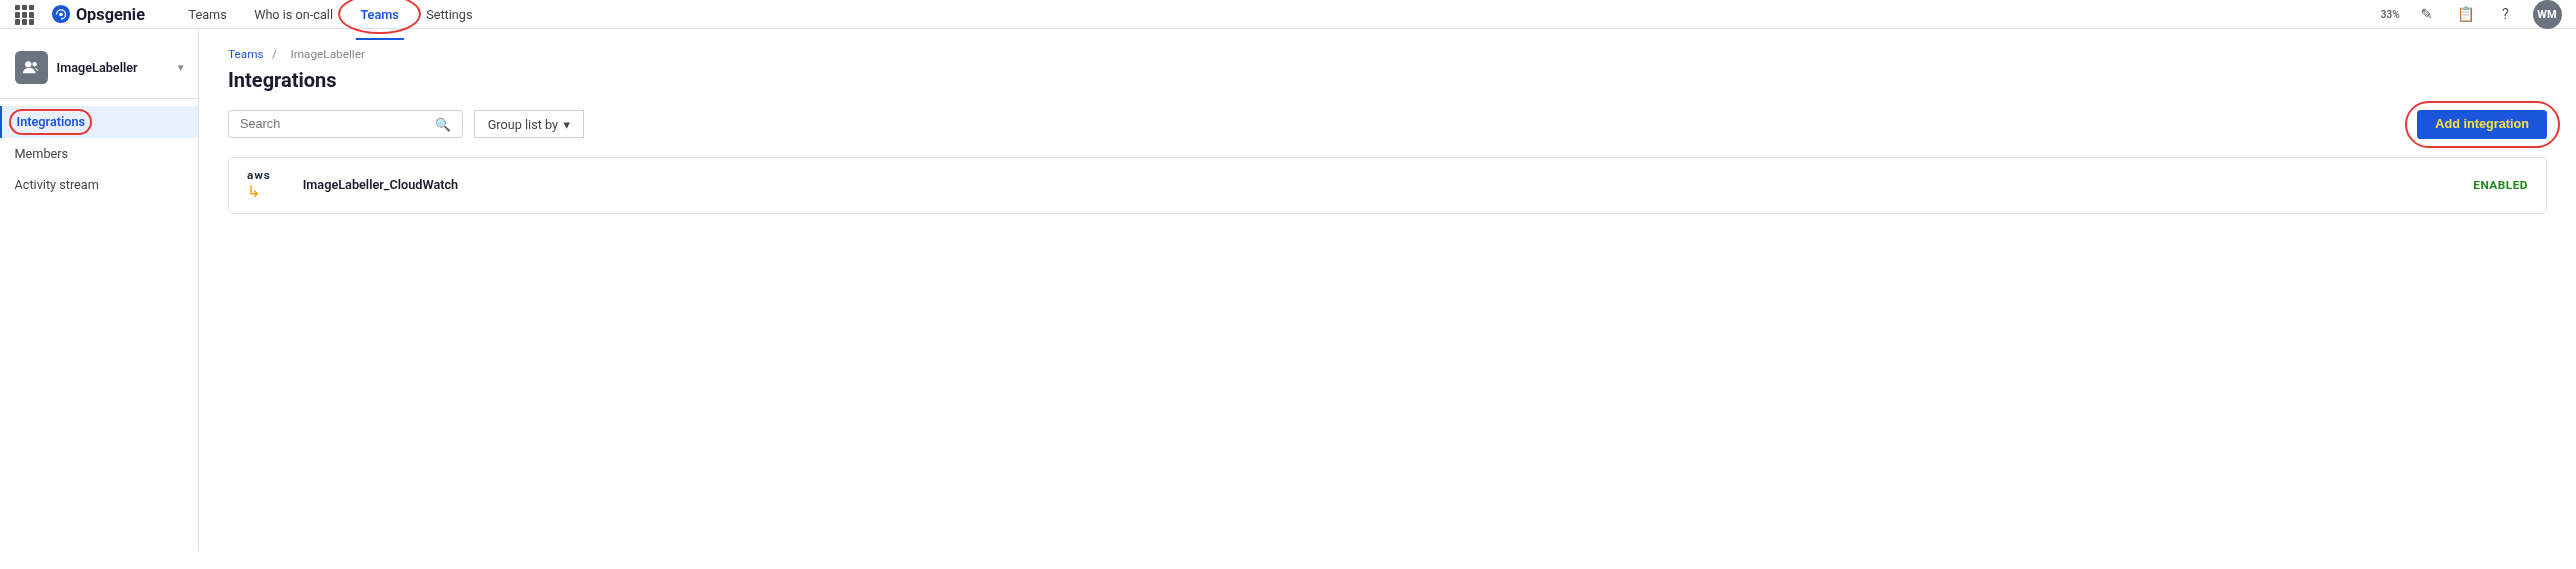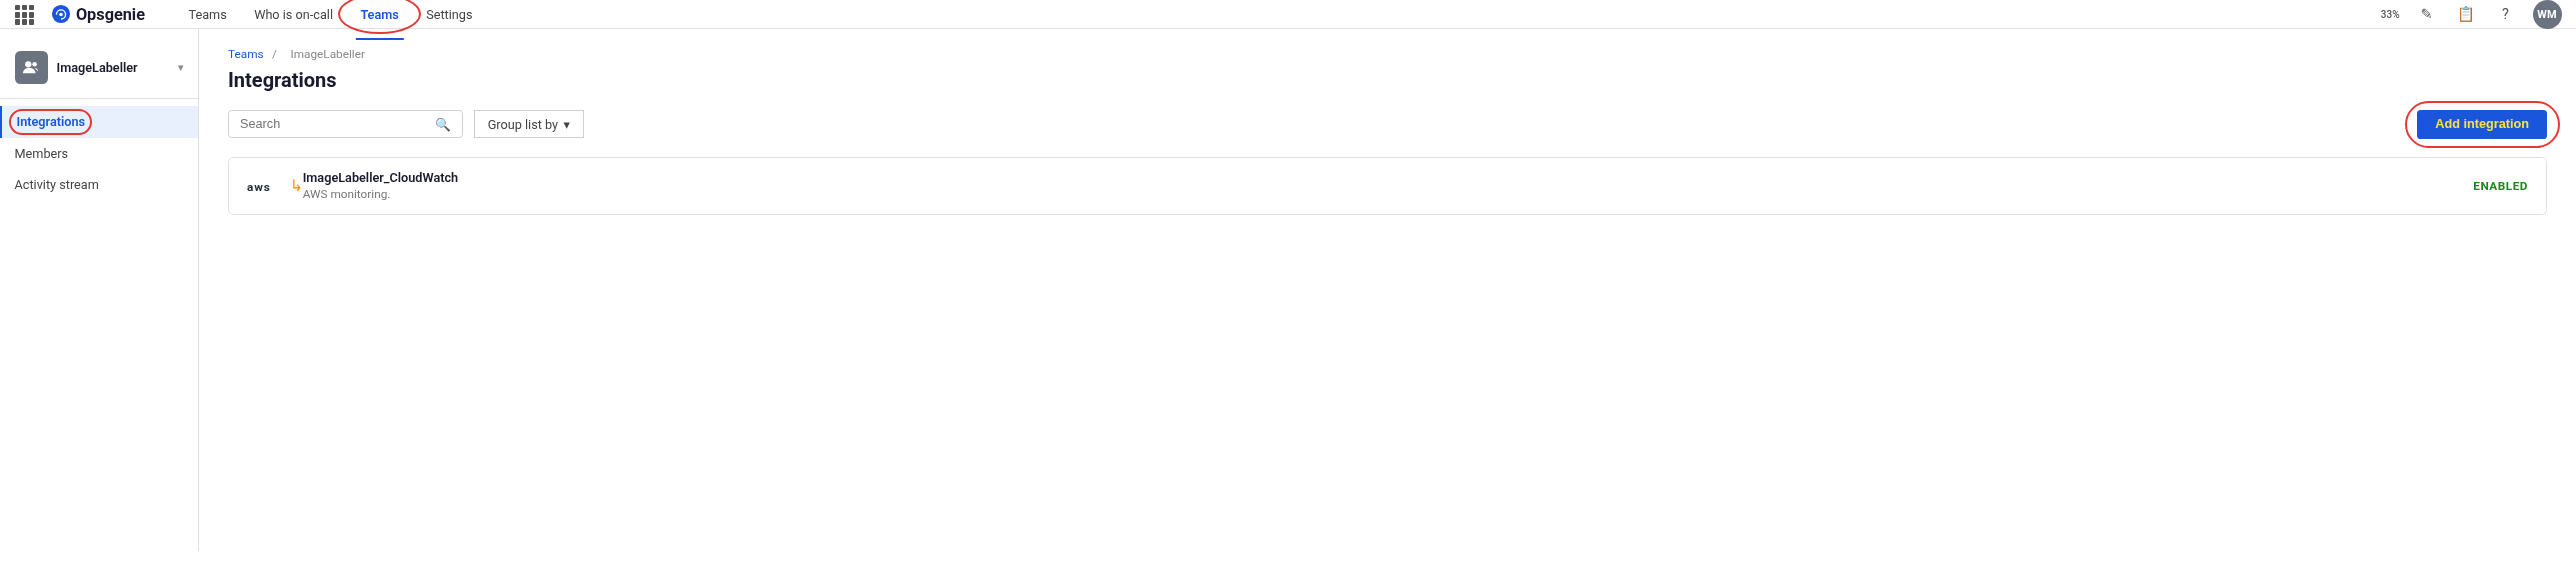--- a/index.html
+++ b/index.html
@@ -300,23 +300,23 @@
       padding: 12.7px 18px;
       background: #fff;
       gap: 12.7px;
       border-bottom: 0.9px solid #f0f0f0;
     }
     .integration-item:last-child {
       border-bottom: none;
     }
     .aws-logo {
       display: flex;
-      flex-direction: row;
-      align-items: flex-end;
-      gap: 19px;
+      flex-direction: column;
+      align-items: flex-start;
+      gap: 2px;
       width: 43px;
     }
     .aws-text {
       font-size: 11.8px;
       font-weight: 700;
       color: #232f3e;
       letter-spacing: 0.9px;
       line-height: 1;
     }
     .aws-arrow {
@@ -431,21 +431,20 @@
     </div>
 
     <div class="integration-list">
       <div class="integration-item">
         <div class="aws-logo">
           <span class="aws-text">aws</span>
           <span class="aws-arrow">↳</span>
         </div>
         <div class="integration-info">
           <div class="integration-name">ImageLabeller_CloudWatch</div>
-          <div class="integration-desc">AWS monitoring.</div>
         </div>
         <div class="integration-status">ENABLED</div>
       </div>
     </div>
 
   </main>
 </div>
 
 
 </body></html>

